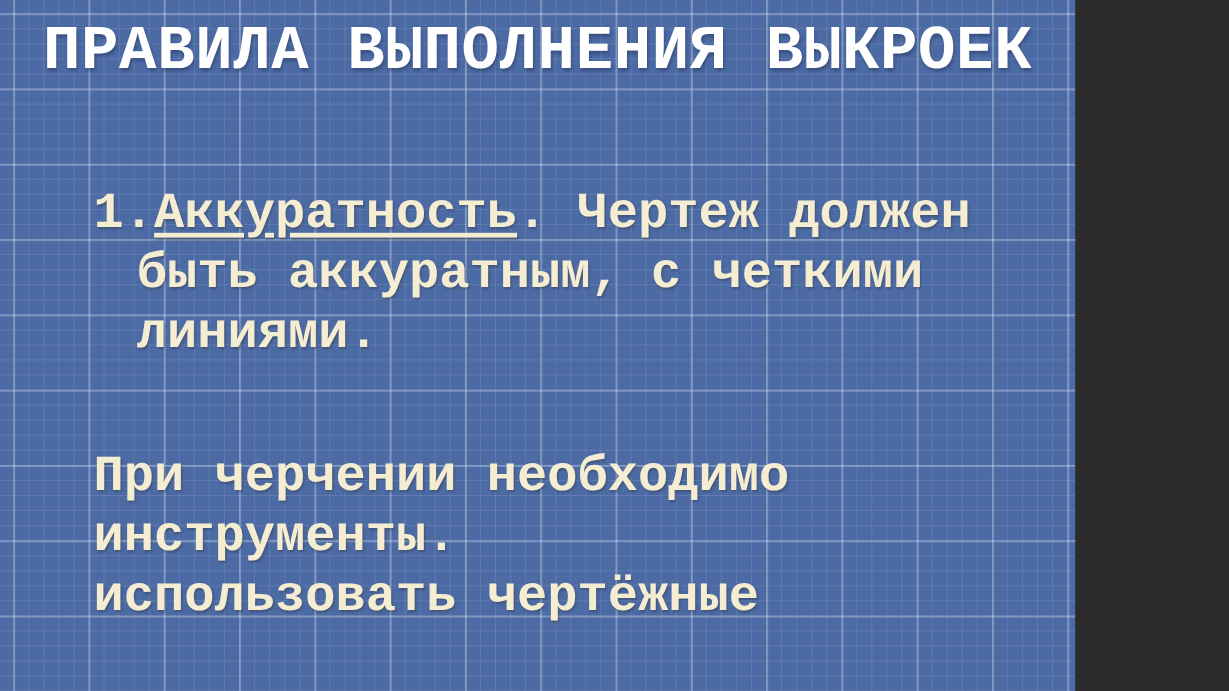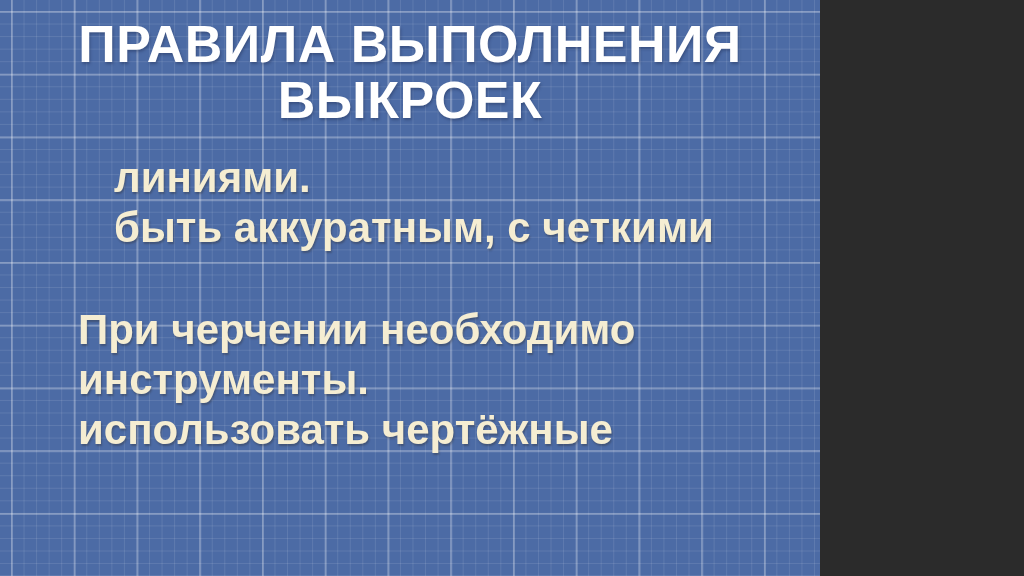--- a/index.html
+++ b/index.html
@@ -2,24 +2,24 @@
 <html><head>
 <meta charset="utf-8">
 <style>
   html, body {
     margin: 0;
     padding: 0;
     background: #2b2b2b;
   }
   .slide {
     position: relative;
-    width: 820px;
+    width: 896px;
     height: 576px;
     overflow: hidden;
-    font-family: Liberation Sans, sans-serif;
+    font-family: Liberation Mono, monospace;
     background-color: #4c6ba5;
     background-image:
       linear-gradient(rgba(255,255,255,0.26) 0 2px, transparent 2px),
       linear-gradient(90deg, rgba(255,255,255,0.26) 0 2px, transparent 2px),
       linear-gradient(rgba(255,255,255,0.10) 0 1px, transparent 1px),
       linear-gradient(90deg, rgba(255,255,255,0.10) 0 1px, transparent 1px);
     background-size:
       62.75px 62.75px,
       62.75px 62.75px,
       12.55px 12.55px,
@@ -60,35 +60,38 @@
   .num {
     display: inline-block;
     min-width: 36px;
   }
   .u {
     text-decoration: underline;
     text-decoration-thickness: 4px;
     text-underline-offset: 5px;
   }
   .para2 {
-    margin-top: 52px;
+    margin-top: 69px;
   }
 </style>
 </head>
 <body>
 
 <div class="slide">
 
   <h1 class="title">ПРАВИЛА ВЫПОЛНЕНИЯ ВЫКРОЕК</h1>
 
   <div class="body-block">
 
     <div>
+      <div class="line">
+        <span class="num">1.</span><span class="u">Аккуратность</span><span>. Чертеж должен</span>
+      </div>
+      <div class="line hang">быть аккуратным, с четкими</div>
       <div class="line hang">линиями.</div>
-      <div class="line hang">быть аккуратным, с четкими</div>
     </div>
 
     <div class="para2">
       <div class="line">При черчении необходимо</div>
       <div class="line">инструменты.</div>
       <div class="line">использовать чертёжные</div>
     </div>
 
   </div>
 

